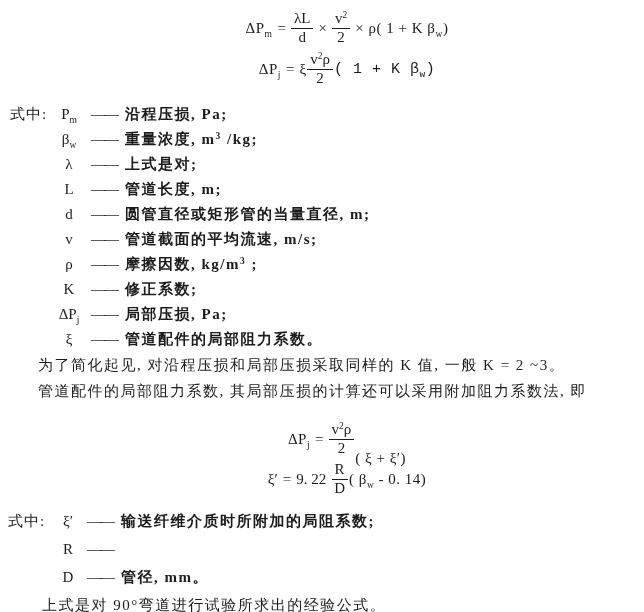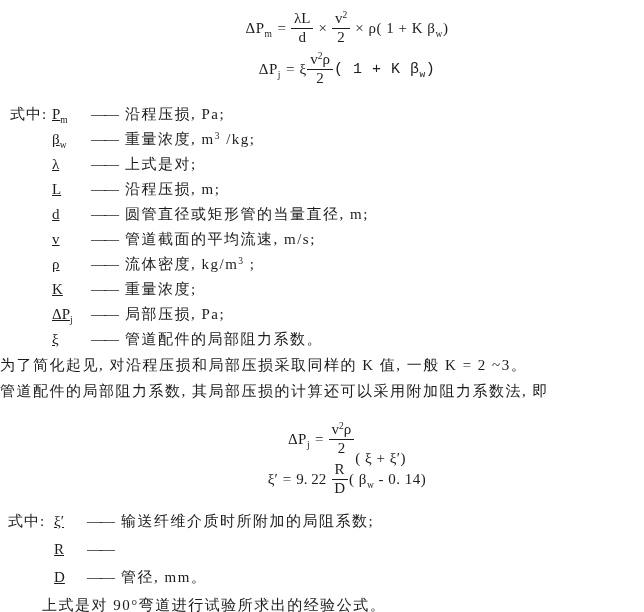--- a/index.html
+++ b/index.html
@@ -56,27 +56,28 @@
     white-space: nowrap;
   }
   .bottom-list { margin-top: 8px; }
   .bottom-list .def-row {
     grid-template-columns: 46px 28px 36px auto;
     line-height: 28px;
     height: 28px;
     margin-left: 8px;
   }
   .def-row .intro { letter-spacing: 1px; }
-  .def-row .sym { text-align: left; text-decoration: underline; }
+  .def-row .sym { text-align: center; }
   .def-row .dash { text-align: center; letter-spacing: -2px; }
-  .def-row .desc { letter-spacing: 1.5px; padding-left: 3px; }
+  .def-row .desc { letter-spacing: 1.5px; padding-left: 3px; font-weight: bold; }
 
   
   .para {
     line-height: 26px;
+    padding-left: 38px;
     letter-spacing: 1.5px;
     white-space: nowrap;
   }
   .closing {
     line-height: 28px;
     padding-left: 42px;
     letter-spacing: 1.5px;
     white-space: nowrap;
   }
 </style>
@@ -128,45 +129,45 @@
     <div class="def-row">
       <span class="intro"></span>
       <span class="sym">λ</span>
       <span class="dash">——</span>
       <span class="desc">上式是对;</span>
     </div>
     <div class="def-row">
       <span class="intro"></span>
       <span class="sym">L</span>
       <span class="dash">——</span>
-      <span class="desc">沿程压损, m;</span>
+      <span class="desc">管道长度, m;</span>
     </div>
     <div class="def-row">
       <span class="intro"></span>
       <span class="sym">d</span>
       <span class="dash">——</span>
       <span class="desc">圆管直径或矩形管的当量直径, m;</span>
     </div>
     <div class="def-row">
       <span class="intro"></span>
       <span class="sym">v</span>
       <span class="dash">——</span>
       <span class="desc">管道截面的平均流速, m/s;</span>
     </div>
     <div class="def-row">
       <span class="intro"></span>
       <span class="sym">ρ</span>
       <span class="dash">——</span>
-      <span class="desc"><span>流体密度, kg/m</span><sup class="sp">3</sup><span> ;</span></span>
+      <span class="desc"><span>摩擦因数, kg/m</span><sup class="sp">3</sup><span> ;</span></span>
     </div>
     <div class="def-row">
       <span class="intro"></span>
       <span class="sym">K</span>
       <span class="dash">——</span>
-      <span class="desc">重量浓度;</span>
+      <span class="desc">修正系数;</span>
     </div>
     <div class="def-row">
       <span class="intro"></span>
       <span class="sym"><span>ΔP</span><sub class="sb">j</sub></span>
       <span class="dash">——</span>
       <span class="desc">局部压损, Pa;</span>
     </div>
     <div class="def-row">
       <span class="intro"></span>
       <span class="sym">ξ</span>

